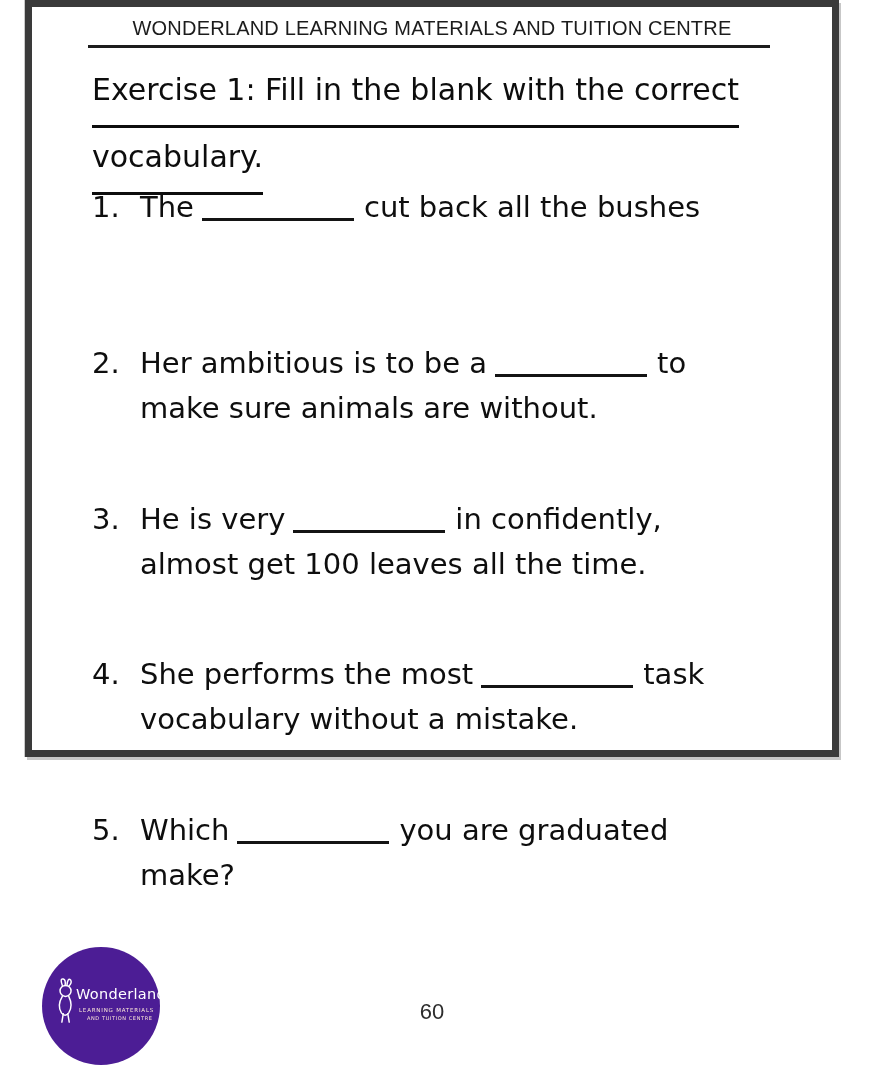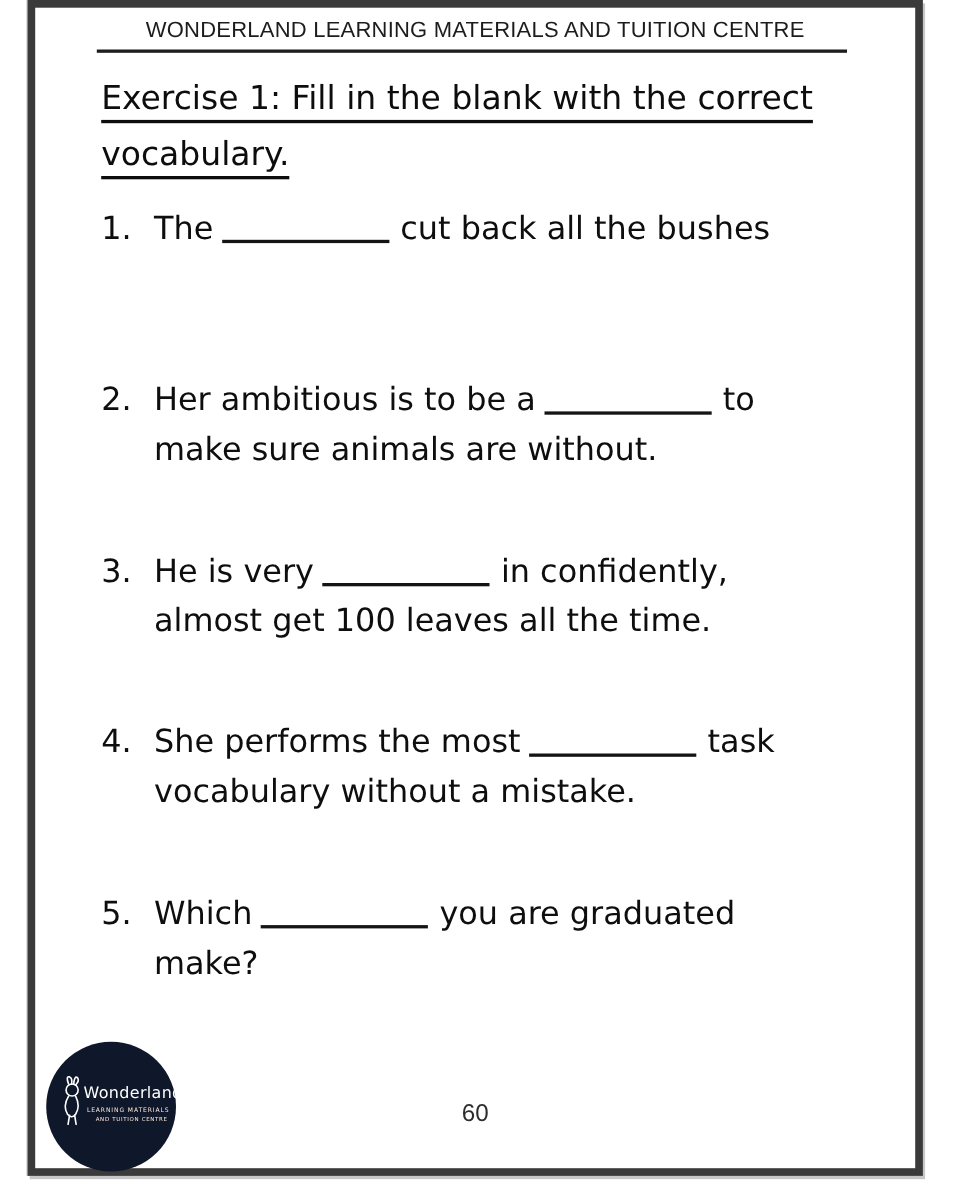--- a/index.html
+++ b/index.html
@@ -10,21 +10,21 @@
     background: #ffffff;
     overflow: hidden;
     font-family: "DejaVu Sans", sans-serif;
     color: #101010;
   }
   .page-frame {
     position: absolute;
     left: 25px;
     top: 0;
     width: 814px;
-    height: 1069px;
+    height: 757px;
     box-sizing: border-box;
     border: 7px solid #3a3a3a;
     background: #ffffff;
     box-shadow: 2px 3px 0 rgba(0,0,0,0.22), -1px 0 0 #c9c9c9;
   }
   
   .header-text {
     position: absolute;
     top: 10px;
     left: 0;
@@ -49,21 +49,21 @@
     position: absolute;
     left: 60px;
     top: 66px;
     font-size: 30px;
     color: #0d0d0d;
   }
   .title-line {
     display: block;
     width: fit-content;
     border-bottom: 3px solid #0d0d0d;
-    padding-bottom: 3px;
+    padding-bottom: 19px;
     margin-bottom: 12px;
     line-height: 33px;
   }
   
   .question {
     position: absolute;
     left: 60px;
     display: flex;
     font-size: 29px;
     line-height: 45px;
@@ -84,21 +84,21 @@
   .q-top-4 { top: 645px; }
   .q-top-5 { top: 801px; }
   
   .logo {
     position: absolute;
     left: 10px;
     top: 940px;
     width: 118px;
     height: 118px;
     border-radius: 50%;
-    background: #0f172a;
+    background: #4c1d95;
   }
   .mascot {
     position: absolute;
     left: 13px;
     top: 30px;
   }
   .logo-name {
     position: absolute;
     left: 34px;
     top: 39px;

